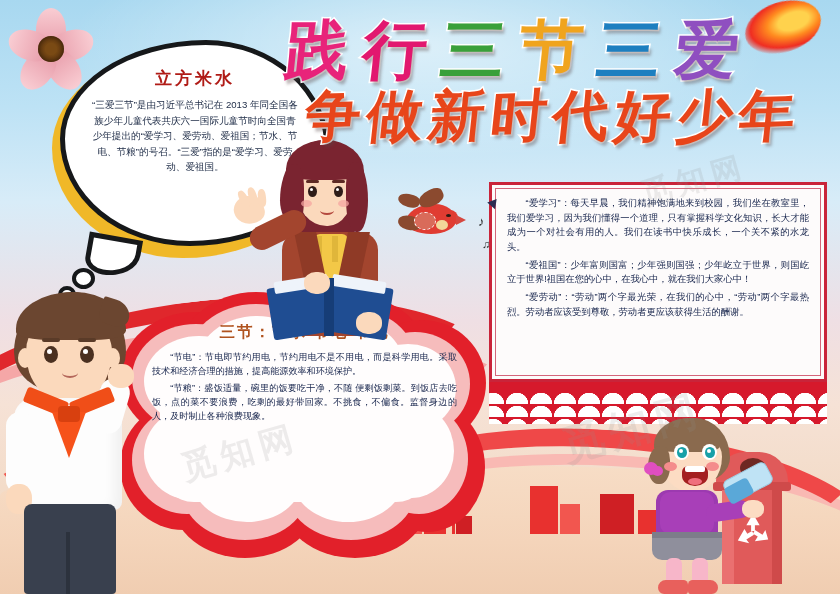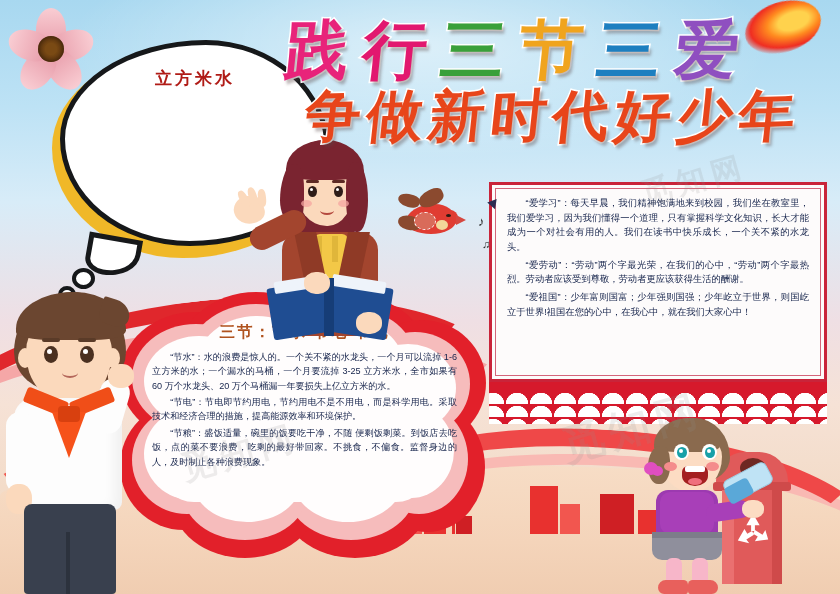--- a/index.html
+++ b/index.html
@@ -171,20 +171,21 @@
     <div class="t-line1"><span class="tch" style="color: rgb(232, 35, 122);">践</span><span class="tch" style="color: rgb(226, 24, 111);">行</span><span class="tch" style="color: rgb(58, 160, 58);">三</span><span class="tch" style="color: rgb(240, 164, 30);">节</span><span class="tch" style="color: rgb(29, 127, 192);">三</span><span class="tch" style="color: rgb(143, 79, 192);">爱</span></div>
     <div class="t-line2"><span class="tch" style="color: rgb(232, 69, 26);">争</span><span class="tch" style="color: rgb(232, 69, 26);">做</span><span class="tch" style="color: rgb(232, 69, 26);">新</span><span class="tch" style="color: rgb(232, 69, 26);">时</span><span class="tch" style="color: rgb(232, 69, 26);">代</span><span class="tch" style="color: rgb(232, 69, 26);">好</span><span class="tch" style="color: rgb(232, 69, 26);">少</span><span class="tch" style="color: rgb(232, 69, 26);">年</span></div>
   </div>
 
   <div class="bubble-shadow"></div>
   <div class="bub-tail"></div>
   <div class="bub-dot" style="left:72px;top:268px;"></div>
   <div class="bub-dot" style="left:58px;top:286px;width:10px;height:9px;"></div>
   <div class="bubble">
     <div class="b-title">立方米水</div>
+    <div class="b-body">“三爱三节”是由习近平总书记在 2013 年同全国各族少年儿童代表共庆六一国际儿童节时向全国青少年提出的“爱学习、爱劳动、爱祖国；节水、节电、节粮”的号召。“三爱”指的是“爱学习、爱劳动、爱祖国。</div>
   </div>
 
   <div class="bird">
     <div class="pt" style="left:8px;top:14px;width:50px;height:30px;background:#e03c32;border-radius:58% 42% 50% 50%/60% 55% 45% 40%;"></div>
     <div class="pt" style="left:44px;top:20px;width:16px;height:16px;background:#e03c32;border-radius:50%;"></div>
     <div class="pt" style="left:58px;top:25px;width:0;height:0;border-left:10px solid #d6473f;border-top:5px solid transparent;border-bottom:5px solid transparent;"></div>
     <div class="pt" style="left:48px;top:24px;width:5px;height:3px;background:#2b1a12;border-radius:50%;"></div>
     <div class="pt" style="left:20px;top:0px;width:26px;height:16px;background:#8b4a2f;border-radius:60% 40% 50% 50%;transform:rotate(-24deg);"></div>
     <div class="pt" style="left:0px;top:4px;width:22px;height:13px;background:#8b4a2f;border-radius:60% 40% 50% 50%;transform:rotate(18deg);"></div>
     <div class="pt" style="left:0px;top:26px;width:24px;height:14px;background:#8b4a2f;border-radius:50% 50% 55% 45%;transform:rotate(14deg);"></div>
@@ -303,36 +304,35 @@
     <div class="cl white" style="left:240px;top:52px;width:96px;height:88px;"></div>
     <div class="cl white" style="left:248px;top:112px;width:86px;height:94px;"></div>
     <div class="cl white" style="left:172px;top:142px;width:112px;height:88px;"></div>
     <div class="cl white" style="left:72px;top:146px;width:110px;height:84px;"></div>
     <div class="cl white" style="left:24px;top:116px;width:96px;height:92px;"></div>
     <div class="cl white" style="left:40px;top:60px;width:270px;height:150px;border-radius:34px;"></div>
   </div>
 
   <div class="panel-l">
     <h2>三节：节水 节电 节电</h2>
-    <p>“节水”：水的浪费是惊人的。一个关不紧的水龙头，一个月可以流掉 1-6 立方米的水；一个漏水的马桶，一个月要流掉 3-25 立方米水，全市如果有 60 万个水龙头、20 万个马桶漏一年要损失上亿立方米的水。</p>
     <p>“节电”：节电即节约用电，节约用电不是不用电，而是科学用电。采取技术和经济合理的措施，提高能源效率和环境保护。</p>
     <p>“节粮”：盛饭适量，碗里的饭要吃干净，不随 便剩饭剩菜。到饭店去吃饭，点的菜不要浪费，吃剩的最好带回家。不挑食，不偏食。监督身边的人，及时制止各种浪费现象。</p>
   </div>
 
   <div class="scallop">
     <div class="sc-row" style="top:-2px;"></div>
     <div class="sc-row sc-row2"></div>
     <div class="sc-row sc-row3"></div>
   </div>
 
   <div class="panel-r">
     <div class="panel-r-in">
       <p>“爱学习”：每天早晨，我们精神饱满地来到校园，我们坐在教室里，我们爱学习，因为我们懂得一个道理，只有掌握科学文化知识，长大才能成为一个对社会有用的人。我们在读书中快乐成长，一个关不紧的水龙头。</p>
+      <p>“爱祖国”：少年富则国富；少年强则国强；少年屹立于世界，则国屹立于世界!祖国在您的心中，在我心中，就在我们大家心中！</p>
       <p>“爱劳动”：“劳动”两个字最光荣，在我们的心中，“劳动”两个字最热烈。劳动者应该受到尊敬，劳动者更应该获得生活的酬谢。</p>
-      <p>“爱祖国”：少年富则国富；少年强则国强；少年屹立于世界，则国屹立于世界!祖国在您的心中，在我心中，就在我们大家心中！</p>
     </div>
   </div>
   <div class="cursor"></div>
 
   <div class="fig girl">
     <div class="pt" style="left:26px;top:0px;width:74px;height:64px;background:#8a6a4e;border-radius:52% 48% 40% 40%/62% 62% 38% 38%;"></div>
     <div class="pt skin" style="left:30px;top:12px;width:62px;height:62px;background:#fcdcc3;border-radius:46% 54% 48% 52%/44% 44% 58% 56%;"></div>
     <div class="pt" style="left:24px;top:0px;width:66px;height:34px;background:#8a6a4e;border-radius:60% 50% 30% 36%/88% 92% 20% 16%;"></div>
     <div class="pt" style="left:18px;top:28px;width:22px;height:38px;background:#8a6a4e;border-radius:60% 40% 50% 50%;"></div>
     <div class="pt" style="left:14px;top:44px;width:14px;height:13px;background:#e04ec0;border-radius:50%;"></div>

